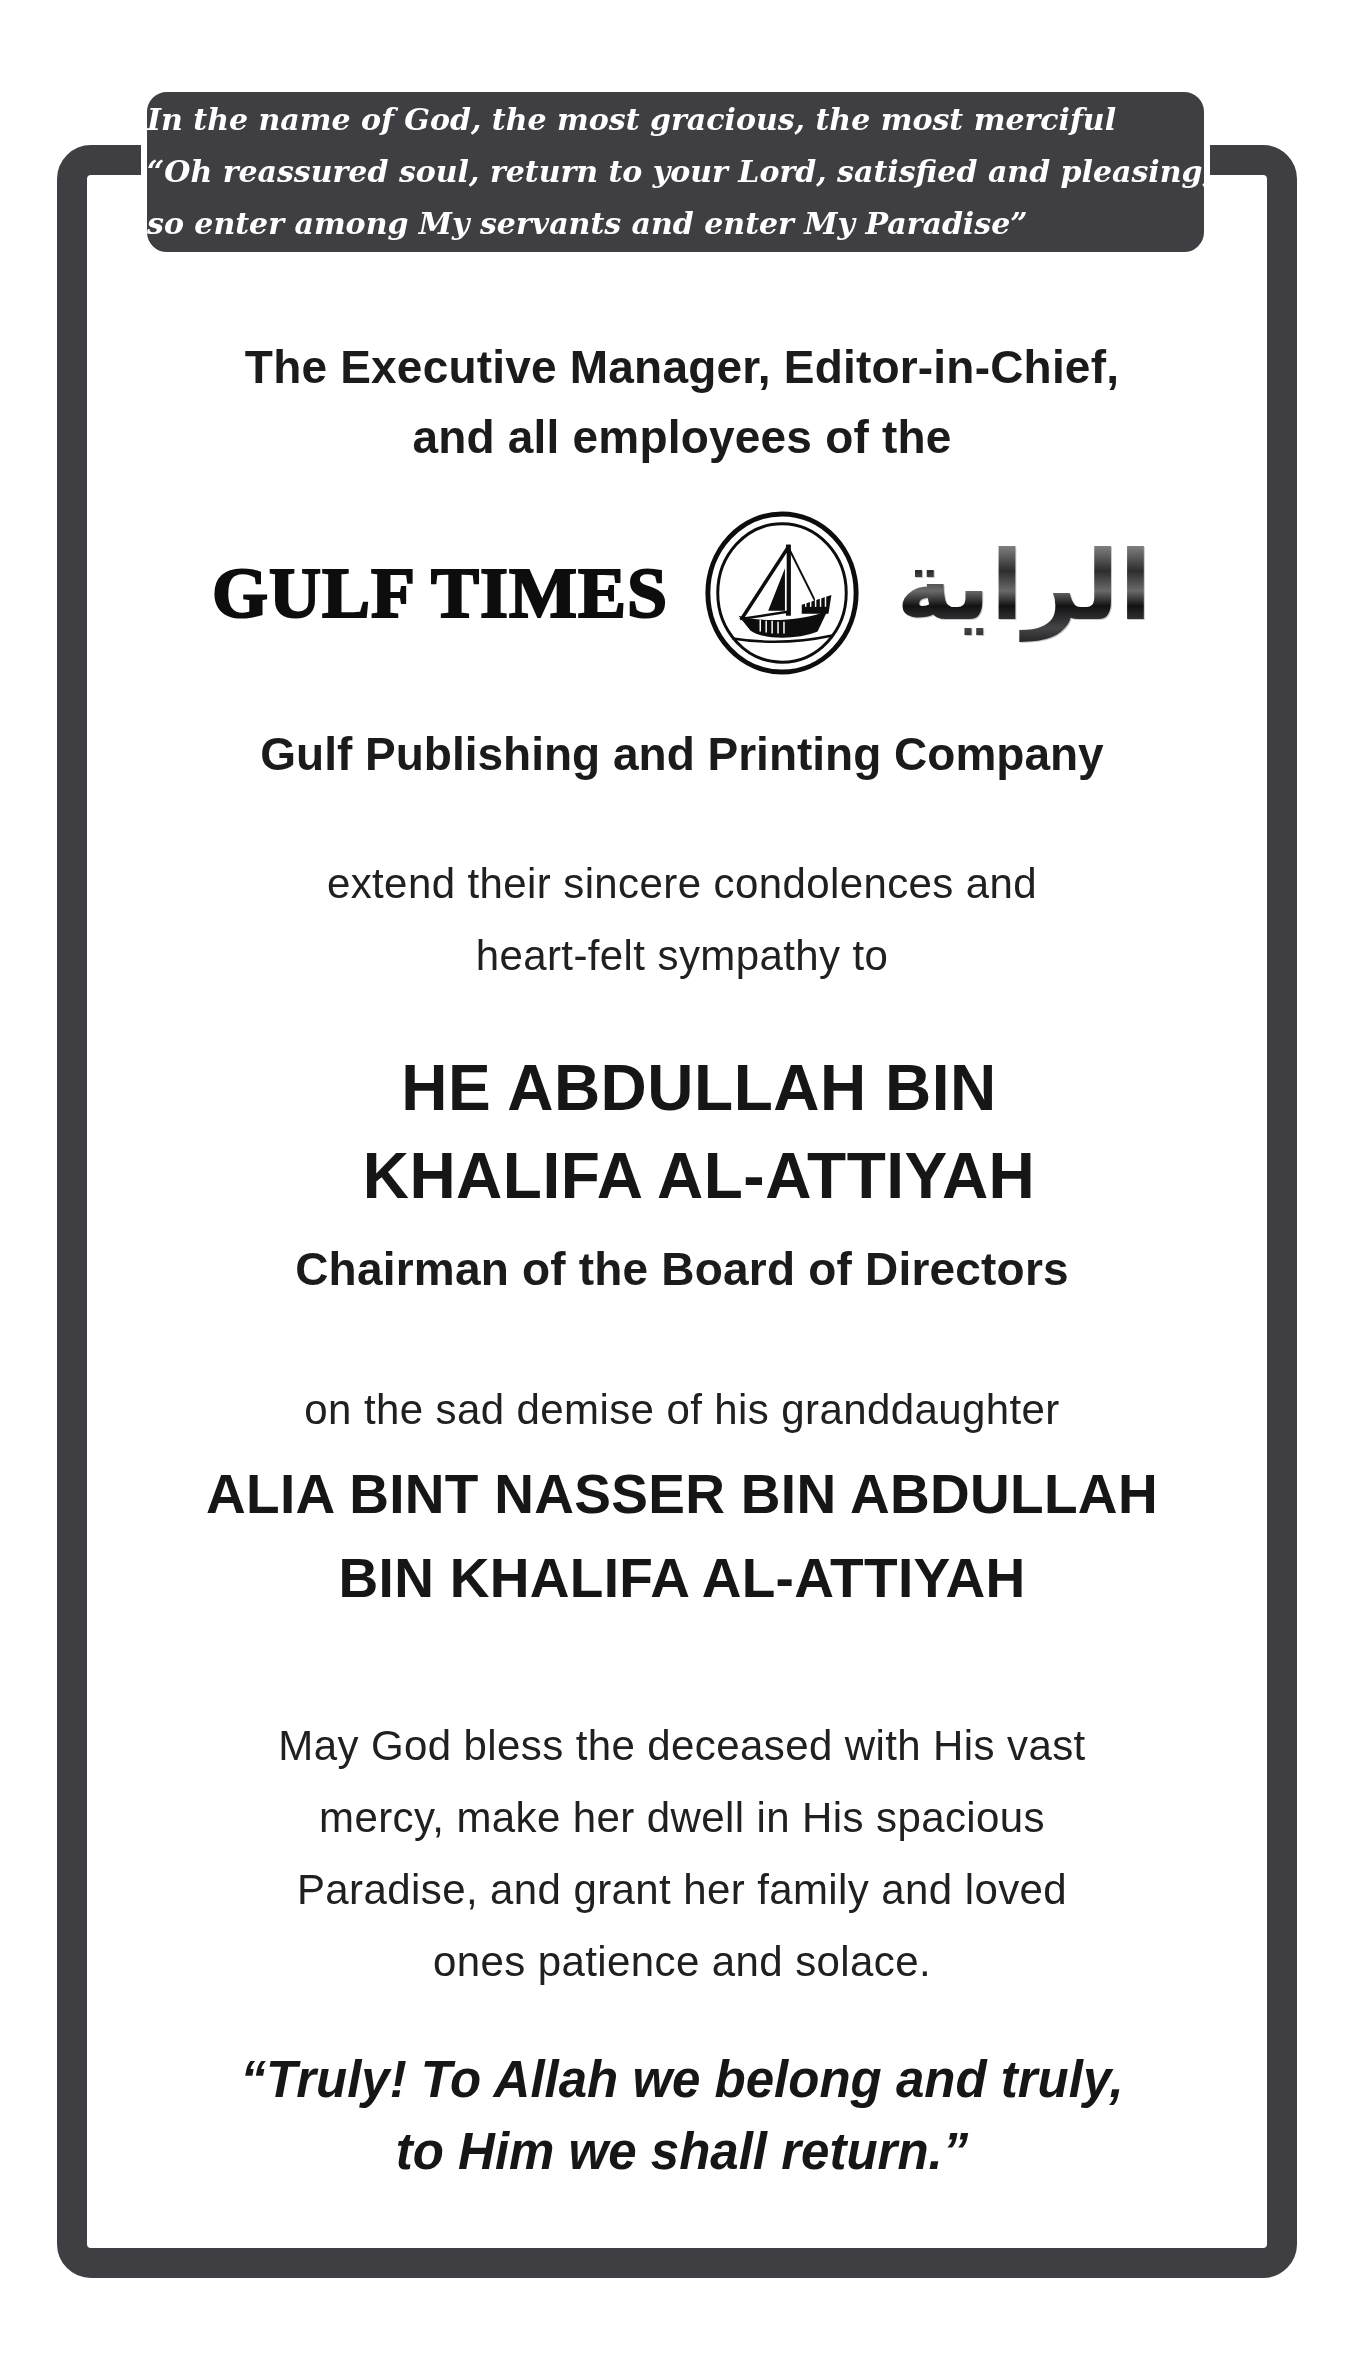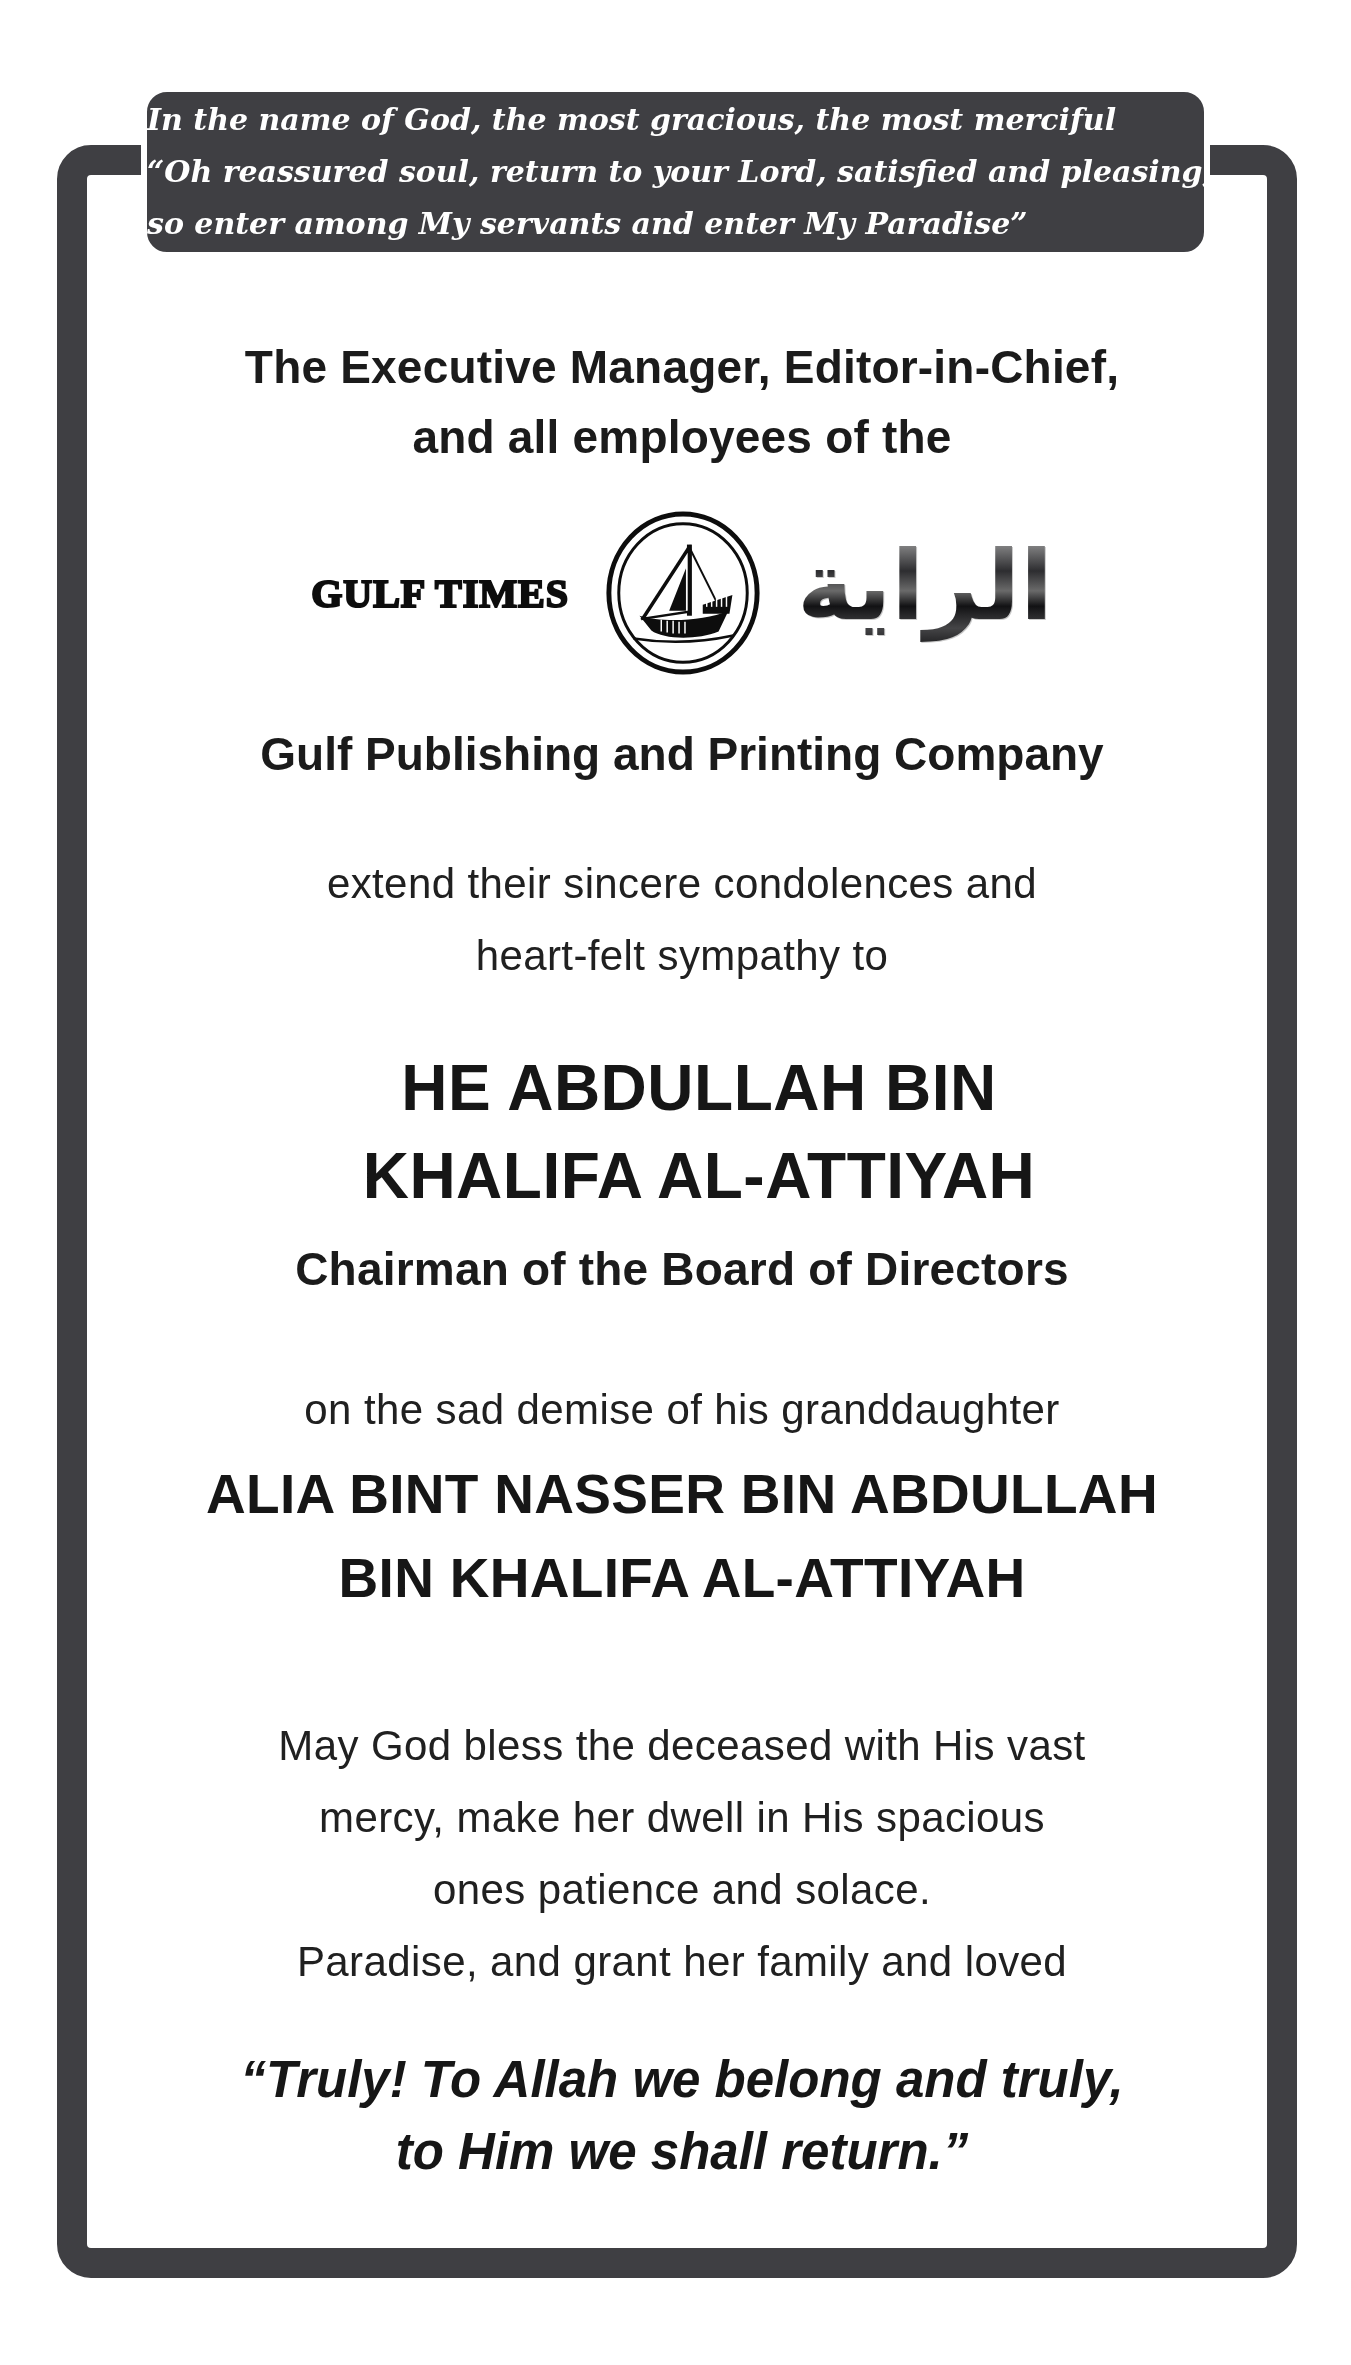--- a/index.html
+++ b/index.html
@@ -24,21 +24,21 @@
              text-align:center; z-index:2;padding-left:13px; }
 
   .bold-lines { font-weight:700; font-size:46px; line-height:70px; color:#1b1b1b;
                 letter-spacing:0.2px; }
   .intro { margin-top:155px; }
 
   
   .logo-row { margin-top:36px; height:170px; display:flex; align-items:center;
               justify-content:center; gap:34px; }
   .gulf-times { font-family:"Liberation Serif","DejaVu Serif",serif; font-weight:700;
-                font-size:40px; letter-spacing:1px; color:#0d0d0d;
+                font-size:72px; letter-spacing:1px; color:#0d0d0d;
                 -webkit-text-stroke:2.2px #0d0d0d; white-space:nowrap; }
   .dhow-wrap { width:160px; height:168px; flex:0 0 auto; }
   .alraya { font-family:"DejaVu Sans",sans-serif; font-weight:700; font-size:96px;
             line-height:96px; direction:rtl; white-space:nowrap;
             background:linear-gradient(180deg,#9a9a9a 0%,#2d2d30 30%,#6a6a6a 48%,#121214 62%,#454547 82%,#19191b 100%);
             -webkit-background-clip:text; background-clip:text; color:transparent;
             filter:drop-shadow(1px 1px 0 #c9c9c9); padding-bottom:14px; }
 
   .company { margin-top:44px; font-weight:700; font-size:46px; line-height:64px; color:#1b1b1b; }
 
@@ -136,22 +136,22 @@
     <div class="light-lines demise-intro">on the sad demise of his granddaughter</div>
 
     <div class="deceased-name">
       <div>ALIA BINT NASSER BIN ABDULLAH</div>
       <div>BIN KHALIFA AL-ATTIYAH</div>
     </div>
 
     <div class="light-lines prayer">
       <div>May God bless the deceased with His vast</div>
       <div>mercy, make her dwell in His spacious</div>
+      <div>Paradise, and grant her family and loved</div>
       <div>ones patience and solace.</div>
-      <div>Paradise, and grant her family and loved</div>
     </div>
 
     <div class="quote">
       <div>“Truly! To Allah we belong and truly,</div>
       <div>to Him we shall return.”</div>
     </div>
 
   </div>
 </div>
 

